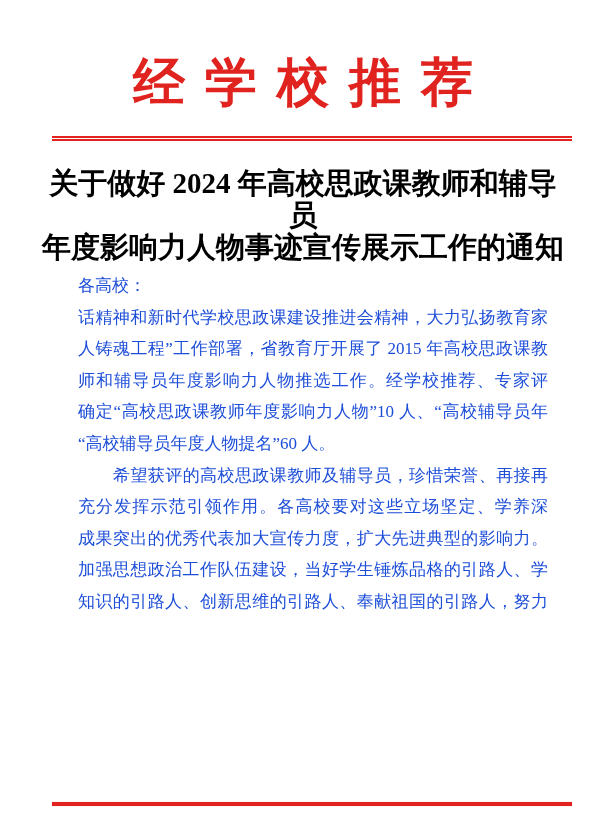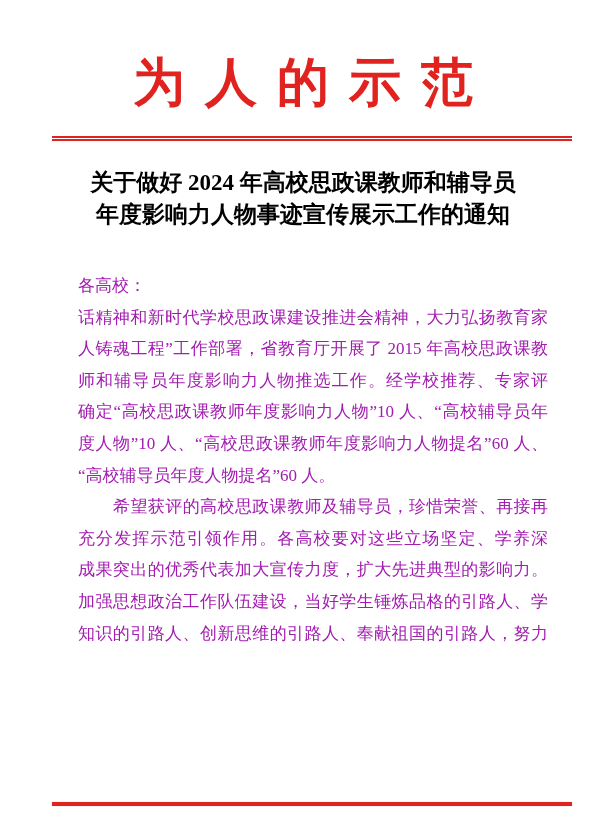--- a/index.html
+++ b/index.html
@@ -41,35 +41,35 @@
   .rule-double .bar-gap   { height: 1px; background: #ffffff; }
   .rule-double .bar-thin  { height: 2px; background: #e0231e; }
 
   
   .doc-title {
     position: absolute;
     top: 167px;
     left: 40px;
     right: 40px;
     text-align: center;
-    font-size: 23px;
+    font-size: 29px;
     line-height: 32px;
     font-weight: bold;
     color: #000000;
   }
 
   
   .body-block {
     position: absolute;
     top: 270px;
     left: 78px;
     width: 470px;
     font-size: 17px;
     line-height: 31.6px;
-    color: #a21caf;
+    color: #1d4ed8;
   }
   .line {
     text-align: justify;
     text-align-last: justify;
     height: 31.6px;
     overflow: hidden;
   }
   .line.last {
     text-align-last: left;
   }
@@ -90,41 +90,40 @@
     height: 4px;
     background: #e0231e;
     box-shadow: 0 0 1px #f2908c;
   }
 </style>
 </head>
 <body>
 
 <div class="page">
 
-  <div class="agency">为人的示范</div>
+  <div class="agency">经学校推荐</div>
 
   <div class="rule-double">
     <div class="bar-thick"></div>
     <div class="bar-gap"></div>
     <div class="bar-thin"></div>
   </div>
 
   <div class="doc-title">
     <div>关于做好 2024 年高校思政课教师和辅导员</div>
     <div>年度影响力人物事迹宣传展示工作的通知</div>
   </div>
 
   <div class="body-block">
     <div class="line salutation">各高校：</div>
 
     <div class="line">话精神和新时代学校思政课建设推进会精神，大力弘扬教育家精</div>
     <div class="line">人铸魂工程”工作部署，省教育厅开展了 2015 年高校思政课教</div>
     <div class="line">师和辅导员年度影响力人物推选工作。经学校推荐、专家评选，</div>
     <div class="line">确定“高校思政课教师年度影响力人物”10 人、“高校辅导员年</div>
-    <div class="line">度人物”10 人、“高校思政课教师年度影响力人物提名”60 人、</div>
     <div class="line last">“高校辅导员年度人物提名”60 人。</div>
 
     <div class="line indent">希望获评的高校思政课教师及辅导员，珍惜荣誉、再接再厉，</div>
     <div class="line">充分发挥示范引领作用。各高校要对这些立场坚定、学养深厚、</div>
     <div class="line">成果突出的优秀代表加大宣传力度，扩大先进典型的影响力。要</div>
     <div class="line">加强思想政治工作队伍建设，当好学生锤炼品格的引路人、学习</div>
     <div class="line">知识的引路人、创新思维的引路人、奉献祖国的引路人，努力做</div>
 
   </div>
 

